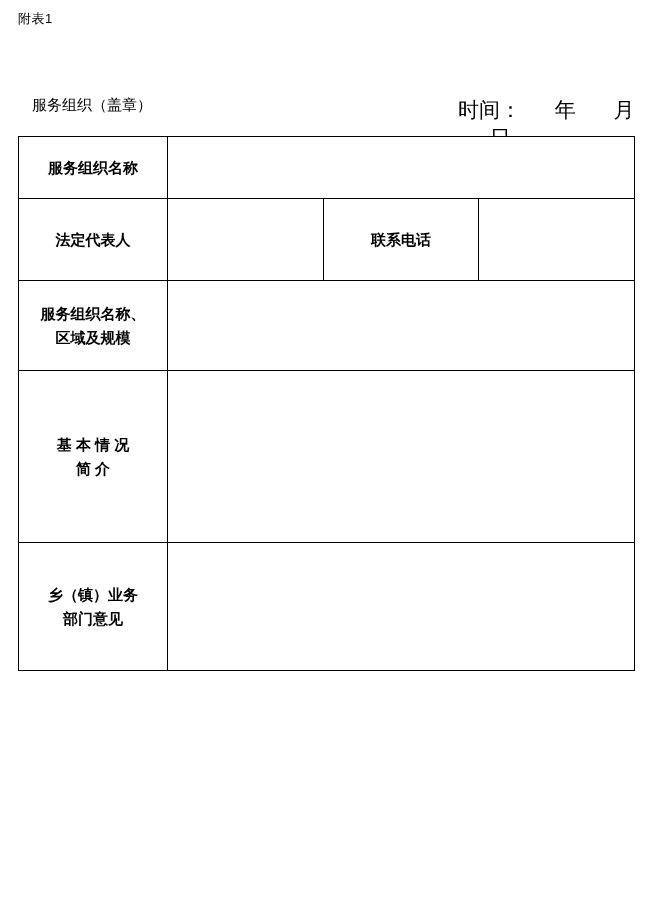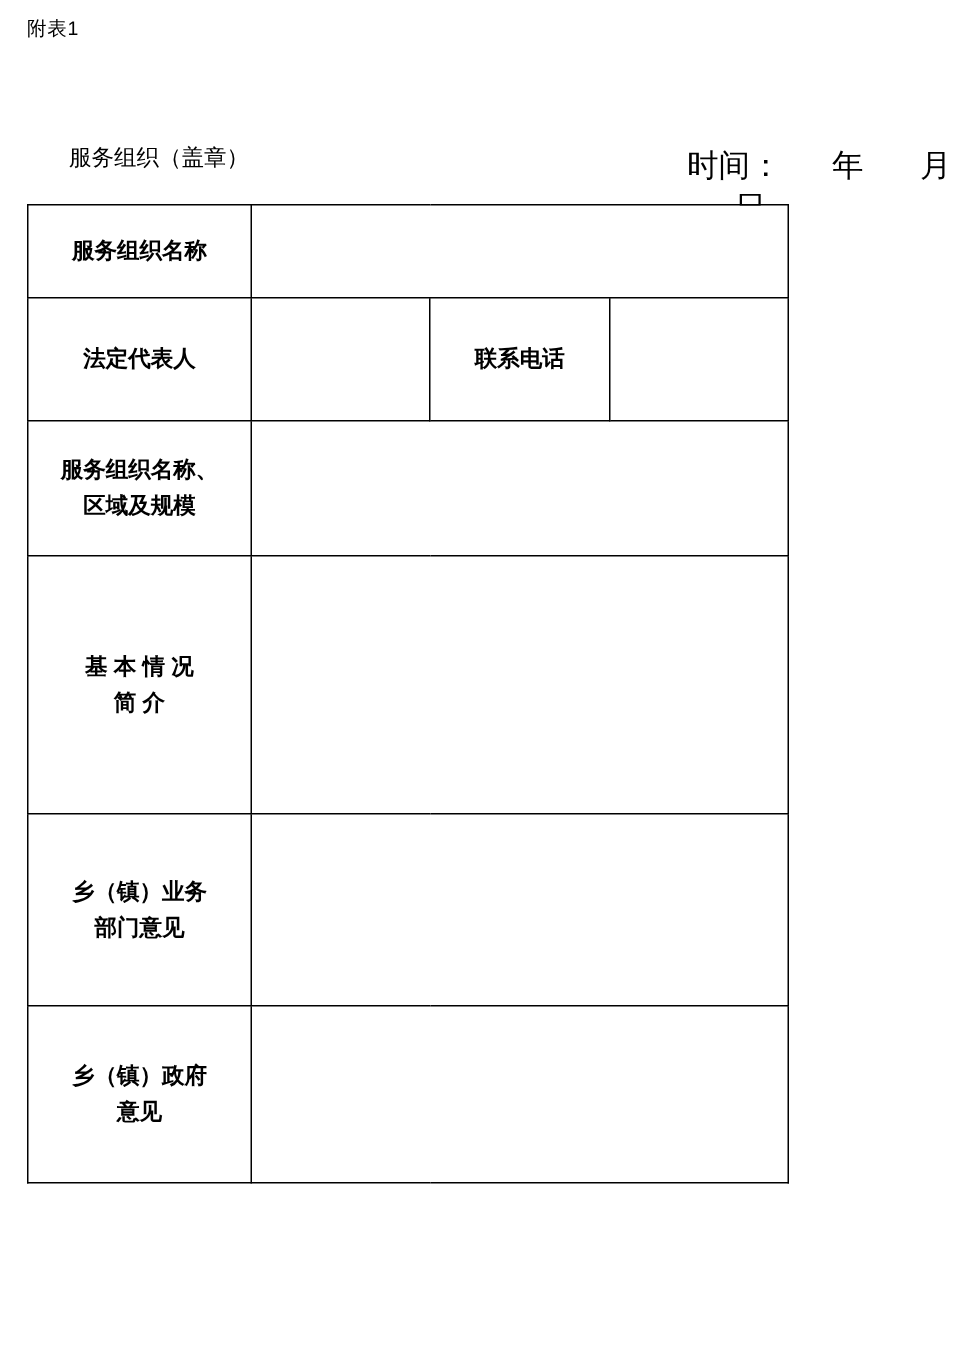--- a/index.html
+++ b/index.html
@@ -41,39 +41,39 @@
   }
   .meta-row {
     position: absolute;
     left: 0;
     top: 96px;
     width: 653px;
     height: 24px;
   }
   .meta-left {
     position: absolute;
-    left: 46px;
+    left: 32px;
     top: 0;
     font-size: 15px;
   }
   .meta-right {
     position: absolute;
     left: 458px;
     top: 0;
     font-size: 21px;
   }
   .meta-right .gap-a { display: inline-block; width: 22px; }
   .meta-right .gap-b { display: inline-block; width: 26px; }
   .meta-right .gap-c { display: inline-block; width: 26px; }
 
   table.form-table {
     position: absolute;
     left: 18px;
     top: 136px;
-    width: 508px;
+    width: 617px;
     border-collapse: collapse;
     table-layout: fixed;
     border-radius: 17px;
   }
   table.form-table td {
     border: 1px solid #000000;
     padding: 0;
     vertical-align: middle;
   }
   td.label-cell {
@@ -145,23 +145,16 @@
     </tr>
 
     <tr style="height:128px;">
       <td class="label-cell">
         <span class="two-line">乡（镇）业务</span>
         <span class="two-line">部门意见</span>
       </td>
       <td class="value-cell" colspan="3"></td>
     </tr>
 
-    <tr style="height:118px;">
-      <td class="label-cell">
-        <span class="two-line">乡（镇）政府</span>
-        <span class="two-line">意见</span>
-      </td>
-      <td class="value-cell" colspan="3"></td>
-    </tr>
   </tbody>
     </table>
 
 </div>
 
 </body></html>

